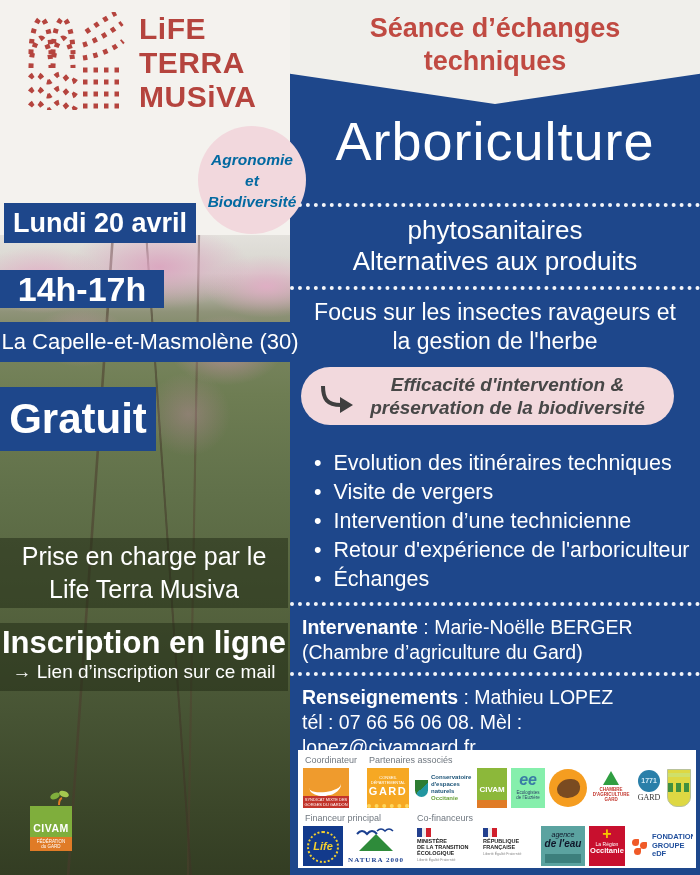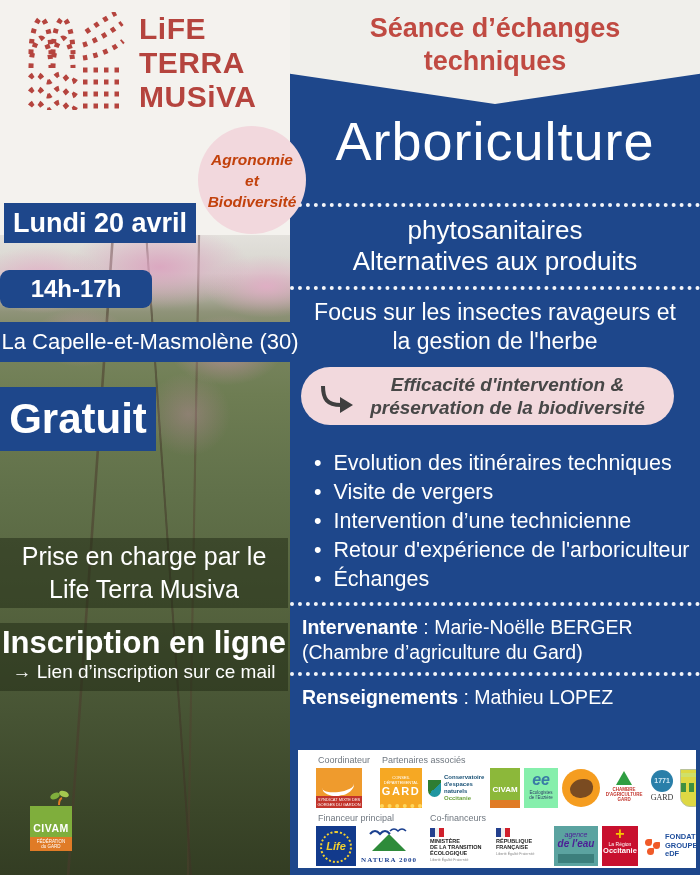--- a/index.html
+++ b/index.html
@@ -21,37 +21,37 @@
       linear-gradient(91deg, transparent 48.8%, rgba(80,62,46,.45) 49.3% 50.1%, transparent 50.6%),
       linear-gradient(180deg,#e3e1dc 0%,#d6d4cd 6%,#b4b2a4 9%,#8f9379 12%,#7a8660 16%,
                       #6e7d53 25%,#61714a 40%,#55633e 58%,#475434 75%,#3b4629 90%,#333d23 100%);
     background-size:auto,auto,auto,auto,auto,auto,120px 100%,90px 100%,160px 100%,auto;
     background-position:0 0,0 0,0 0,0 0,0 0,0 0,18% 0,62% 0,88% 0,0 0;
     background-repeat:no-repeat,no-repeat,no-repeat,no-repeat,no-repeat,no-repeat,no-repeat,no-repeat,no-repeat,no-repeat;}
   .brand{position:absolute;left:26px;top:12px;display:flex;gap:13px;align-items:flex-start;}
   .brand-text{font-weight:700;font-size:30px;line-height:34px;color:#b5443e;letter-spacing:.5px;}
   .band{position:absolute;background:#1e478b;color:#fff;display:flex;align-items:center;justify-content:center;z-index:5;}
   .band-date{left:4px;top:203px;width:192px;height:40px;font-size:27px;font-weight:700;}
-  .band-time{left:0;top:270px;width:152px;height:38px;font-size:24px;font-weight:700;border-radius:9px;}
+  .band-time{left:0;top:270px;width:164px;height:38px;font-size:34px;font-weight:700;}
   .band-location{left:0;top:322px;width:300px;height:40px;font-size:22px;}
   .band-price{left:0;top:387px;width:156px;height:64px;font-size:42px;font-weight:700;}
   .overlay-band{position:absolute;left:0;width:288px;background:rgba(32,42,22,.52);color:#fff;text-align:center;z-index:5;}
   .ov-funding{top:538px;height:68px;font-size:25px;line-height:33px;padding-top:2px;}
   .ov-reg{top:623px;height:68px;}
   .reg-title{font-size:31px;font-weight:700;line-height:37px;margin-top:1px;}
   .reg-note{font-size:19px;line-height:22px;}
   .civam-logo{position:absolute;left:30px;top:790px;width:42px;z-index:6;}
   .civam-sprout{height:16px;text-align:right;margin-right:2px;}
   .civam-box{background:#7fae3c;color:#fff;font-weight:700;font-size:10.5px;text-align:center;padding:16px 0 3px;letter-spacing:.5px;}
   .civam-strip{background:#e07b26;color:#fff;font-size:4.5px;line-height:5px;text-align:center;padding:2px 0;}
 
   
   .badge{position:absolute;left:198px;top:126px;width:108px;height:108px;border-radius:50%;
          background:#f2d8dd;z-index:40;display:flex;flex-direction:column;align-items:center;
-         justify-content:center;color:#c2410c;font-weight:700;font-style:italic;
+         justify-content:center;color:#0369a1;font-weight:700;font-style:italic;
          font-size:15.5px;line-height:21px;text-align:center;}
 
   
   .right-col{position:absolute;left:290px;top:0;width:410px;height:875px;background:#1e478b;color:#fff;}
   .header{height:104px;background:#f0efeb;text-align:center;padding-top:12px;box-sizing:border-box;
           clip-path:polygon(0 0,100% 0,100% 71%,50% 100%,0 71%);}
   .kicker{color:#c04a42;font-size:27px;font-weight:600;line-height:33px;}
   .title{text-align:center;font-size:54px;font-weight:400;line-height:64px;margin-top:5px;letter-spacing:1px;}
   .dots{border:none;border-top:4px dotted rgba(255,255,255,.95);margin:0;}
   .d1{margin-top:30px;} .d2{margin-top:9px;} .d3{margin-top:9px;} .d4{margin-top:7px;}
@@ -62,21 +62,21 @@
   .pill-arrow{margin:10px 0 0 16px;flex:0 0 auto;}
   .pill-text{flex:1;text-align:center;font-style:italic;font-weight:700;font-size:19px;line-height:23px;padding-right:14px;}
   .bullets{margin:25px 0 0;padding:0 8px 0 24px;list-style:none;font-size:21.5px;line-height:27px;}
   .bullets li{margin-bottom:2px;}
   .bullets li::before{content:"•";margin-right:12px;}
   .info{padding:9px 12px 0;font-size:19.5px;line-height:25px;}
   .info b{font-weight:700;}
 
   
   .logo-panel{position:absolute;left:8px;right:4px;top:750px;bottom:7px;background:#fff;
-              padding:3px 18px;box-sizing:border-box;overflow:hidden;}
+              padding:3px 5px;box-sizing:border-box;overflow:hidden;}
   .frow{display:flex;gap:10px;}
   .fgroup{display:flex;flex-direction:column;}
   .glabel{font-size:9px;color:#707880;margin:2px 0 3px 2px;white-space:nowrap;}
   .logo-row{display:flex;gap:4px;align-items:center;}
   .lg{box-sizing:border-box;overflow:hidden;flex:0 0 auto;}
   .lg-gorges{width:46px;height:40px;background:#ef9b2d;position:relative;}
   .lg-gorges::before{content:"";position:absolute;left:6px;top:8px;width:32px;height:16px;
       border-radius:50%;border-bottom:4px solid #fff;transform:rotate(-8deg);}
   .gorges-strip{position:absolute;left:0;right:0;bottom:0;height:11px;background:#c2342b;
       color:#fff;font-size:4px;line-height:5px;text-align:center;padding-top:1px;}
@@ -114,21 +114,21 @@
   .life-ring{width:28px;height:28px;margin:5px auto;border:2px dotted #f3d02f;border-radius:50%;
       line-height:26px;font-size:11px;font-style:italic;color:#f3d02f;font-weight:700;}
   .lg-natura{width:58px;height:40px;background:#fff;text-align:center;}
   .nat-text{font-size:7px;color:#1a3f8f;font-weight:700;letter-spacing:1px;
       font-family:"Liberation Serif",serif;line-height:8px;}
   .lg-gov{width:62px;height:40px;background:#fff;color:#222;padding:2px 0 0 2px;text-align:left;}
   .flag{width:14px;height:9px;margin-bottom:1px;
       background:linear-gradient(90deg,#23408e 34%,#eee 34% 66%,#d0202c 66%);}
   .gov-name{font-weight:700;font-size:5.5px;line-height:6px;}
   .motto{color:#888;font-size:3.5px;line-height:4.5px;margin-top:2px;}
-  .lg-agence{width:44px;height:40px;background:#5ba3a0;color:#4c1d95;text-align:center;position:relative;}
+  .lg-agence{width:44px;height:40px;background:#5ba3a0;color:#0f172a;text-align:center;position:relative;}
   .ag1{font-size:7px;font-style:italic;margin-top:5px;line-height:8px;}
   .ag2{font-size:10px;font-weight:700;font-style:italic;line-height:10px;}
   .ag-sub{position:absolute;left:4px;right:4px;bottom:3px;height:9px;background:#3c7f7c;}
   .lg-occitanie{width:36px;height:40px;background:#c8102e;color:#fff;text-align:center;}
   .oc-cross{color:#f7c600;font-size:16px;font-weight:700;line-height:15px;}
   .oc-cross::before{content:"+";}
   .oc1{font-size:5px;line-height:6px;}
   .oc2{font-size:7.5px;font-weight:700;line-height:8px;}
   .lg-edf{width:64px;height:40px;background:#fff;display:flex;align-items:center;gap:4px;padding-left:2px;}
   .spark{position:relative;width:17px;height:17px;flex:0 0 auto;}
@@ -242,21 +242,21 @@
       <li>Intervention d’une technicienne</li>
       <li>Retour d'expérience de l'arboriculteur</li>
       <li>Échanges</li>
     </ul>
     <hr class="dots d3">
 
     <p class="info" style="margin:0;"><b>Intervenante</b><span> : Marie-Noëlle BERGER (Chambre d’agriculture du Gard)</span></p>
     <hr class="dots d4">
 
     <p class="info" style="margin:0;"><b>Renseignements</b><span> : Mathieu LOPEZ</span><br>
-      </p>
+      <span>tél : 07 66 56 06 08. Mèl : lopez@civamgard.fr</span></p>
 
     <div class="logo-panel">
       <div class="frow">
         <div class="fgroup">
           <div class="glabel">Coordinateur</div>
           <div class="lg lg-gorges">
             <div class="gorges-strip">SYNDICAT MIXTE DES GORGES DU GARDON</div>
           </div>
         </div>
         <div class="fgroup">

